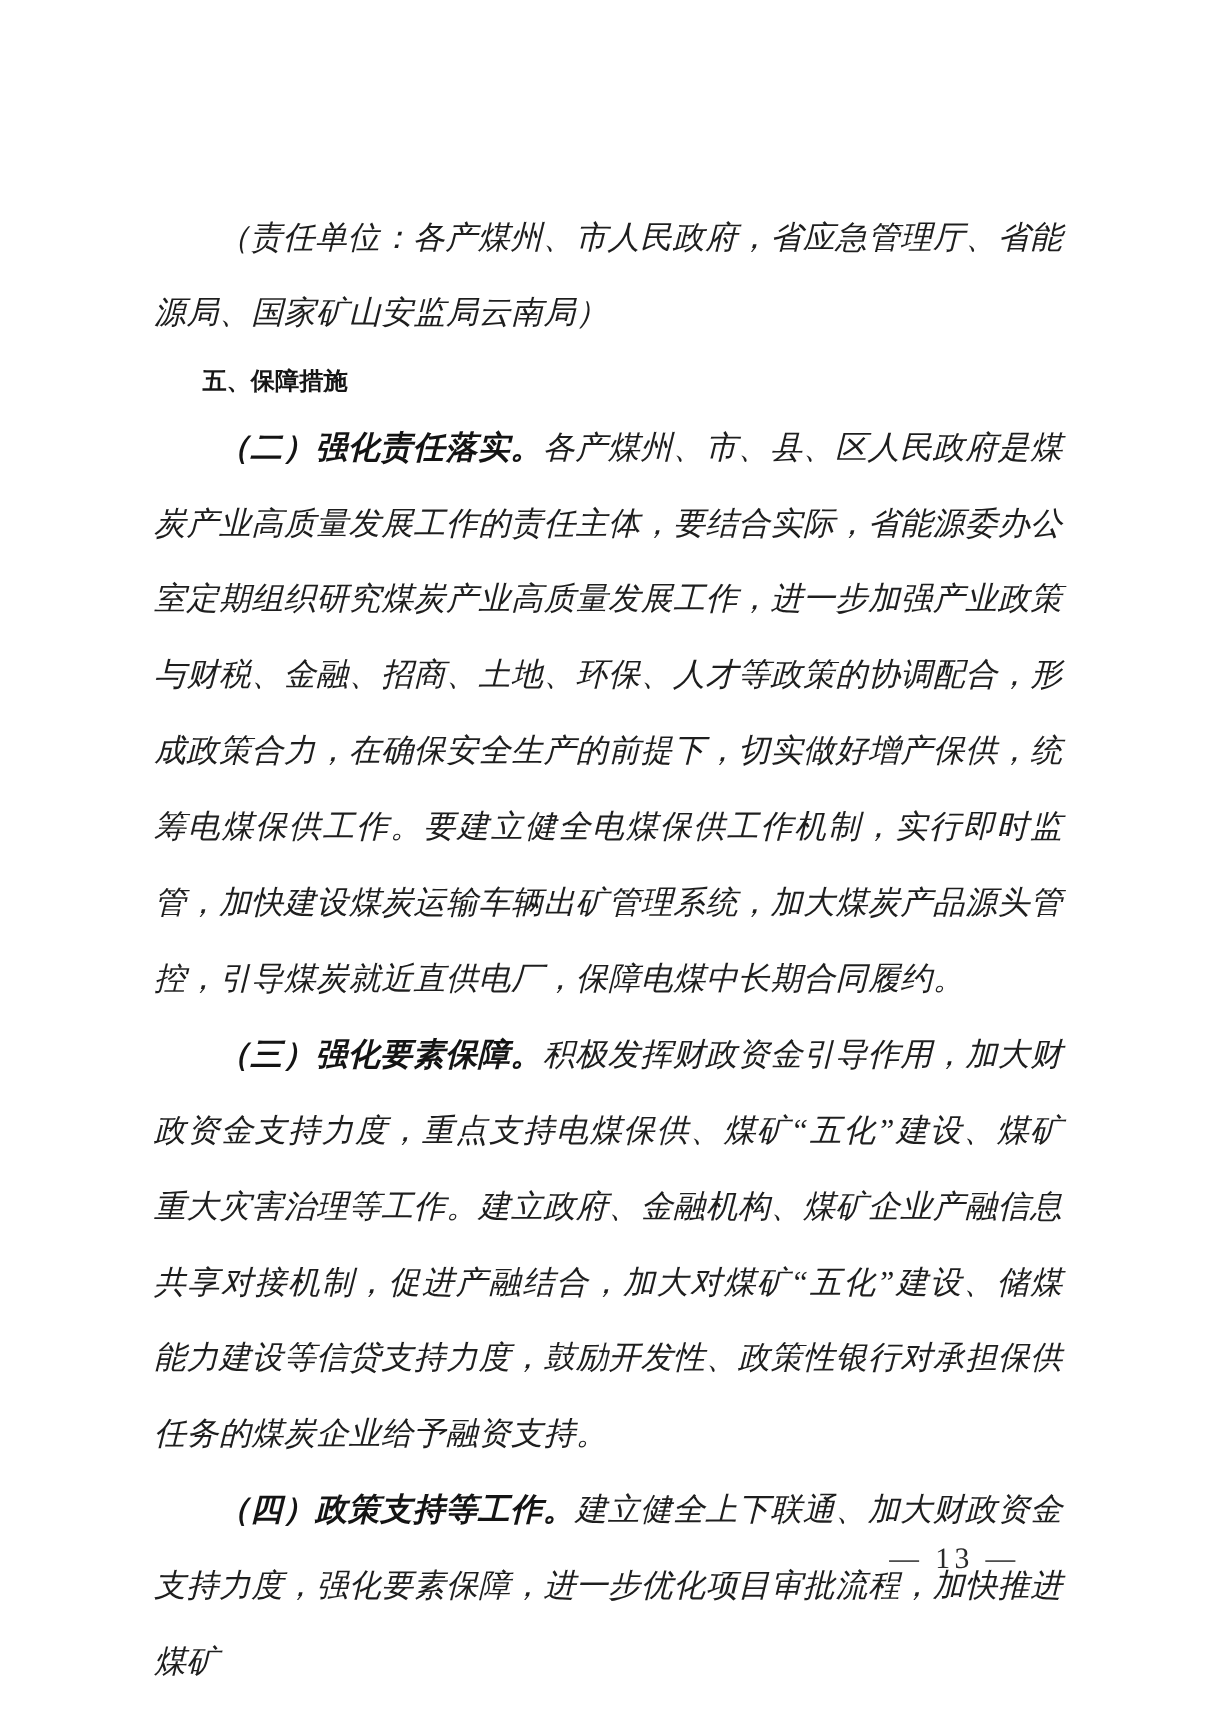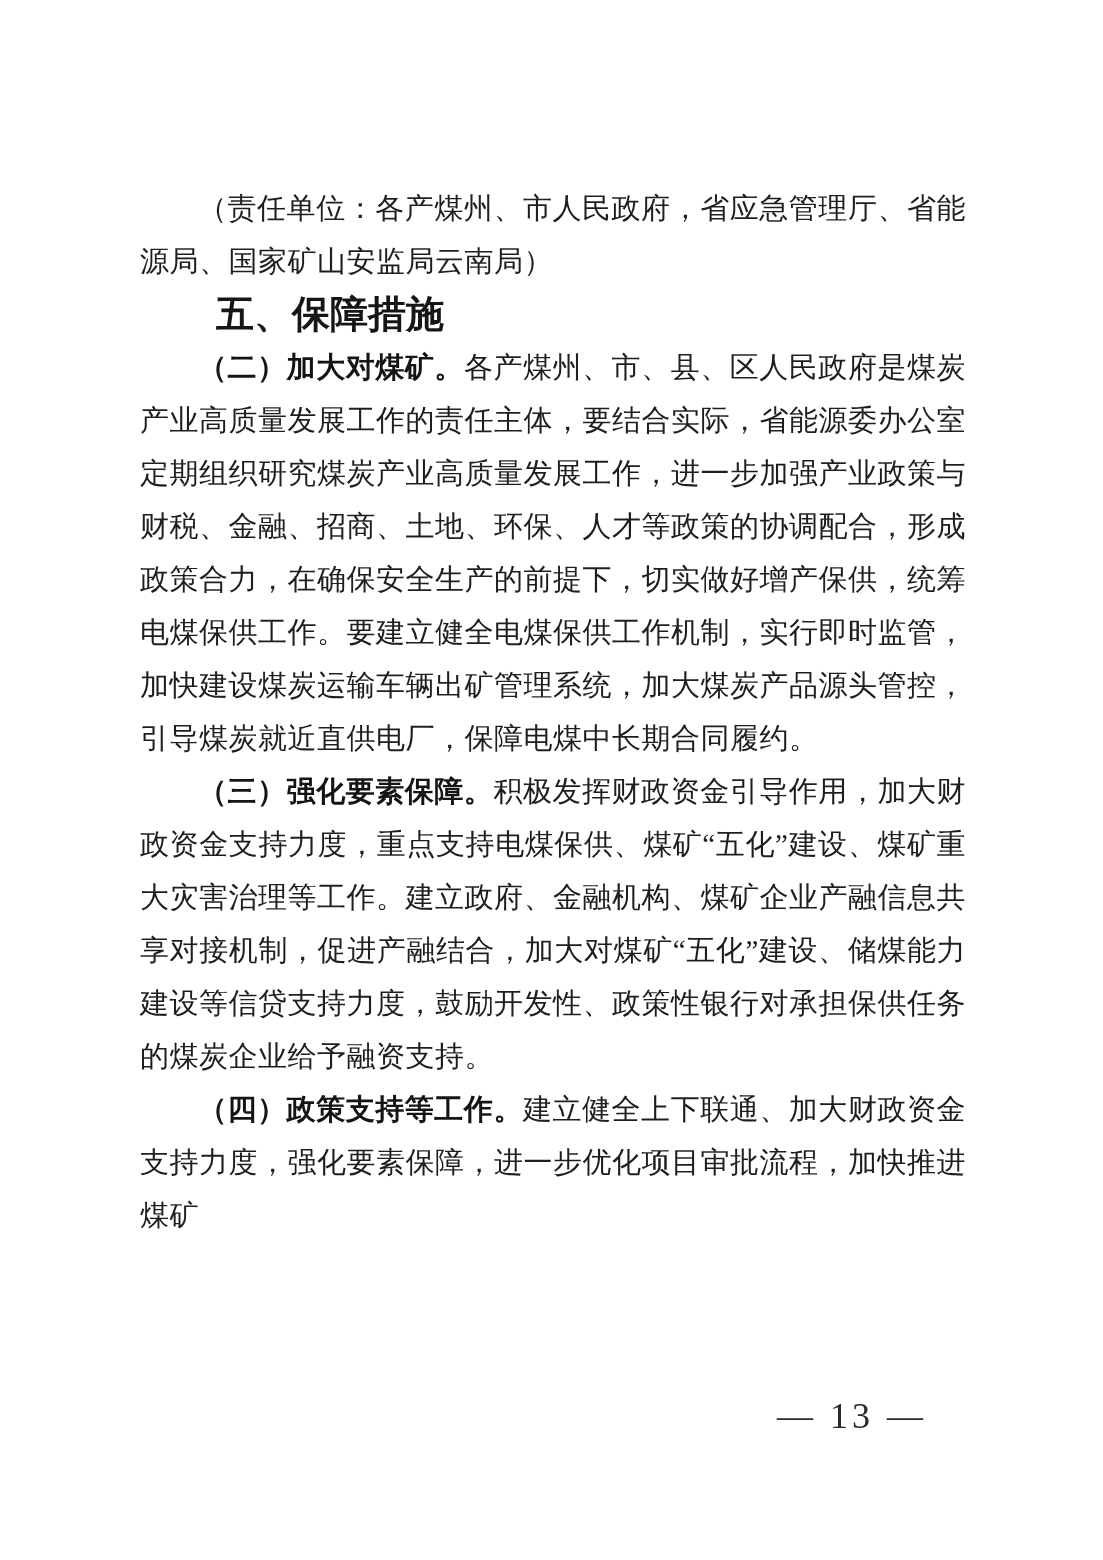--- a/index.html
+++ b/index.html
@@ -20,62 +20,63 @@
   }
   .content {
     position: absolute;
     left: 140px;
     top: 182px;
     width: 826px;
   }
   .body-para {
     margin: 0;
     font-size: 29px;
-    line-height: 53px;
+    line-height: 69px;
     text-indent: 2em;
     text-align: justify;
     text-justify: inter-character;
     letter-spacing: 0.5px;
+    font-style: italic;
   }
   .section-heading {
     margin: 0;
     font-family: "Liberation Sans", sans-serif;
     font-weight: 700;
-    font-size: 38px;
+    font-size: 22px;
     line-height: 53px;
     text-indent: 2em;
     color: #161616;
   }
   .lead {
     font-weight: 700;
     color: #141414;
   }
   .page-footer {
     position: absolute;
     top: 1396px;
     right: 176px;
-    font-size: 36px;
+    font-size: 27px;
     line-height: 40px;
     letter-spacing: 4px;
     color: #2a2a2a;
     font-family: "Liberation Serif", serif;
   }
 </style>
 </head>
 <body>
 
 <div class="page">
   <div class="content">
 
     <p class="body-para">（责任单位：各产煤州、市人民政府，省应急管理厅、省能源局、国家矿山安监局云南局）</p>
 
     <h2 class="section-heading">五、保障措施</h2>
 
 
-    <p class="body-para"><span class="lead">（二）加大对煤矿。</span><span>各产煤州、市、县、区人民政府是煤炭产业高质量发展工作的责任主体，要结合实际，省能源委办公室定期组织研究煤炭产业高质量发展工作，进一步加强产业政策与财税、金融、招商、土地、环保、人才等政策的协调配合，形成政策合力，在确保安全生产的前提下，切实做好增产保供，统筹电煤保供工作。要建立健全电煤保供工作机制，实行即时监管，加快建设煤炭运输车辆出矿管理系统，加大煤炭产品源头管控，引导煤炭就近直供电厂，保障电煤中长期合同履约。</span></p>
+    <p class="body-para"><span class="lead">（二）强化责任落实。</span><span>各产煤州、市、县、区人民政府是煤炭产业高质量发展工作的责任主体，要结合实际，省能源委办公室定期组织研究煤炭产业高质量发展工作，进一步加强产业政策与财税、金融、招商、土地、环保、人才等政策的协调配合，形成政策合力，在确保安全生产的前提下，切实做好增产保供，统筹电煤保供工作。要建立健全电煤保供工作机制，实行即时监管，加快建设煤炭运输车辆出矿管理系统，加大煤炭产品源头管控，引导煤炭就近直供电厂，保障电煤中长期合同履约。</span></p>
 
     <p class="body-para"><span class="lead">（三）强化要素保障。</span><span>积极发挥财政资金引导作用，加大财政资金支持力度，重点支持电煤保供、煤矿“五化”建设、煤矿重大灾害治理等工作。建立政府、金融机构、煤矿企业产融信息共享对接机制，促进产融结合，加大对煤矿“五化”建设、储煤能力建设等信贷支持力度，鼓励开发性、政策性银行对承担保供任务的煤炭企业给予融资支持。</span></p>
 
     <p class="body-para"><span class="lead">（四）政策支持等工作。</span><span>建立健全上下联通、加大财政资金支持力度，强化要素保障，进一步优化项目审批流程，加快推进煤矿</span></p>
 
   </div>
 
   <div class="page-footer">— 13 —</div>
 </div>
 

